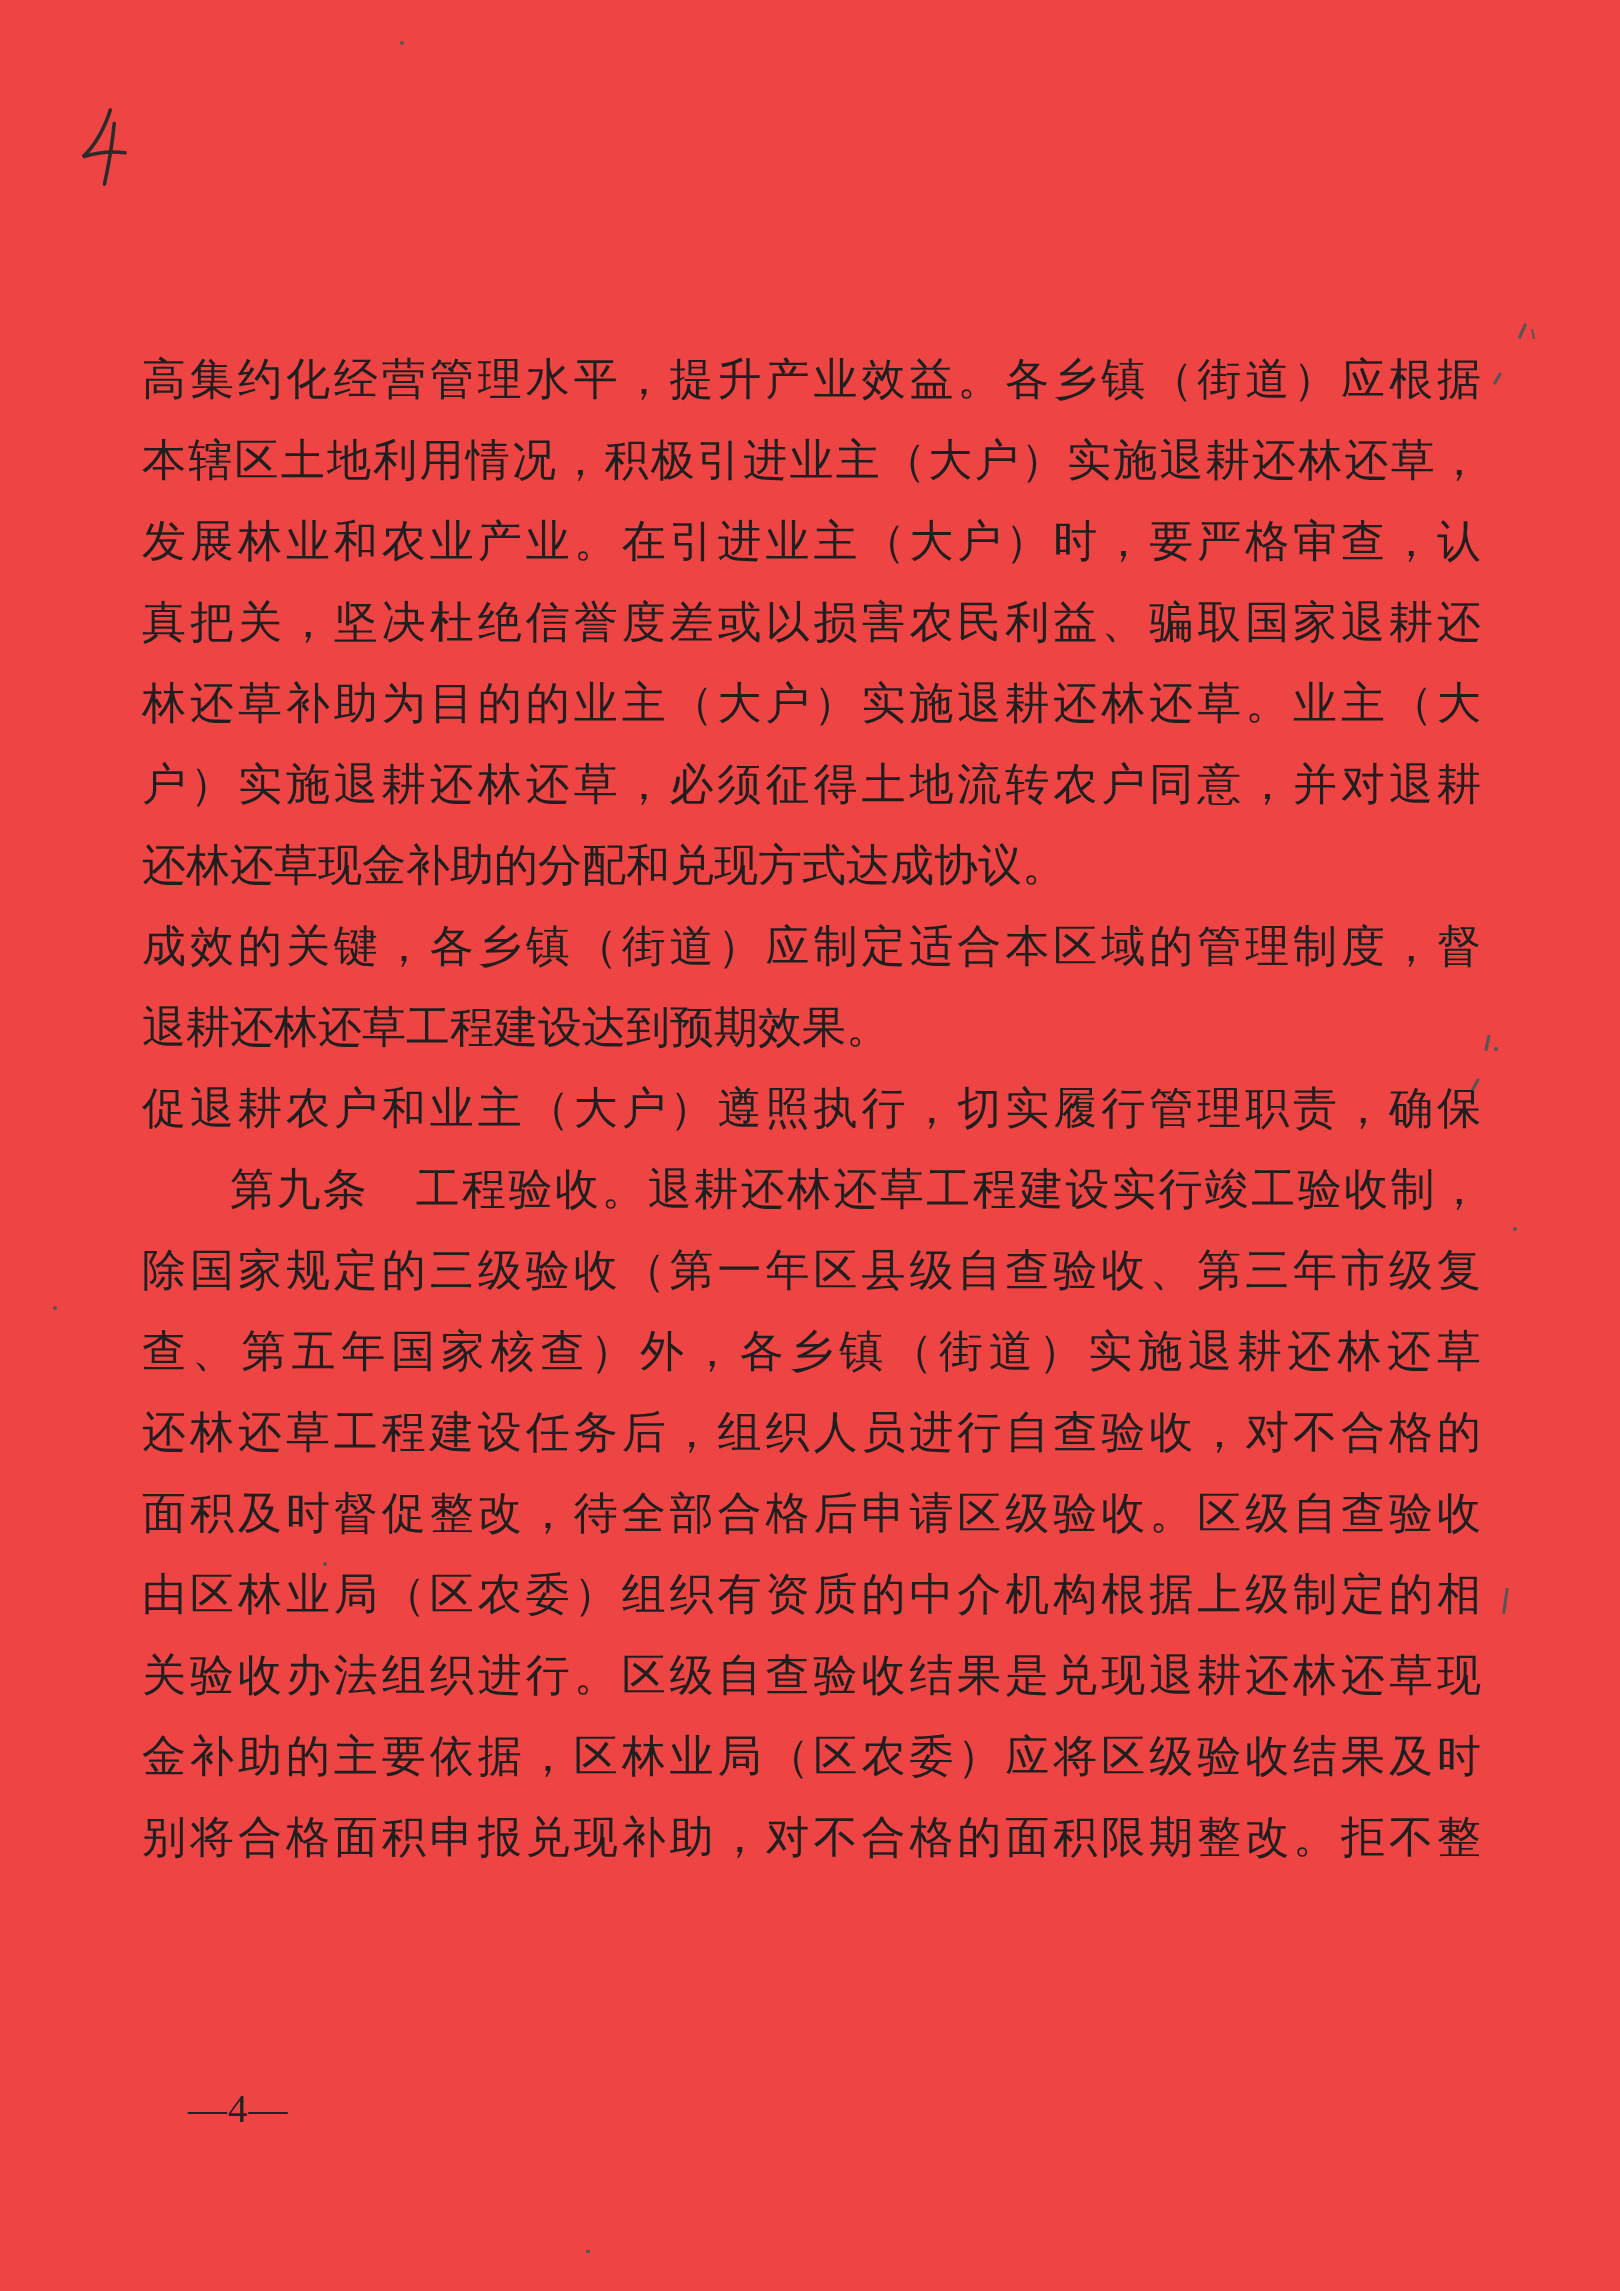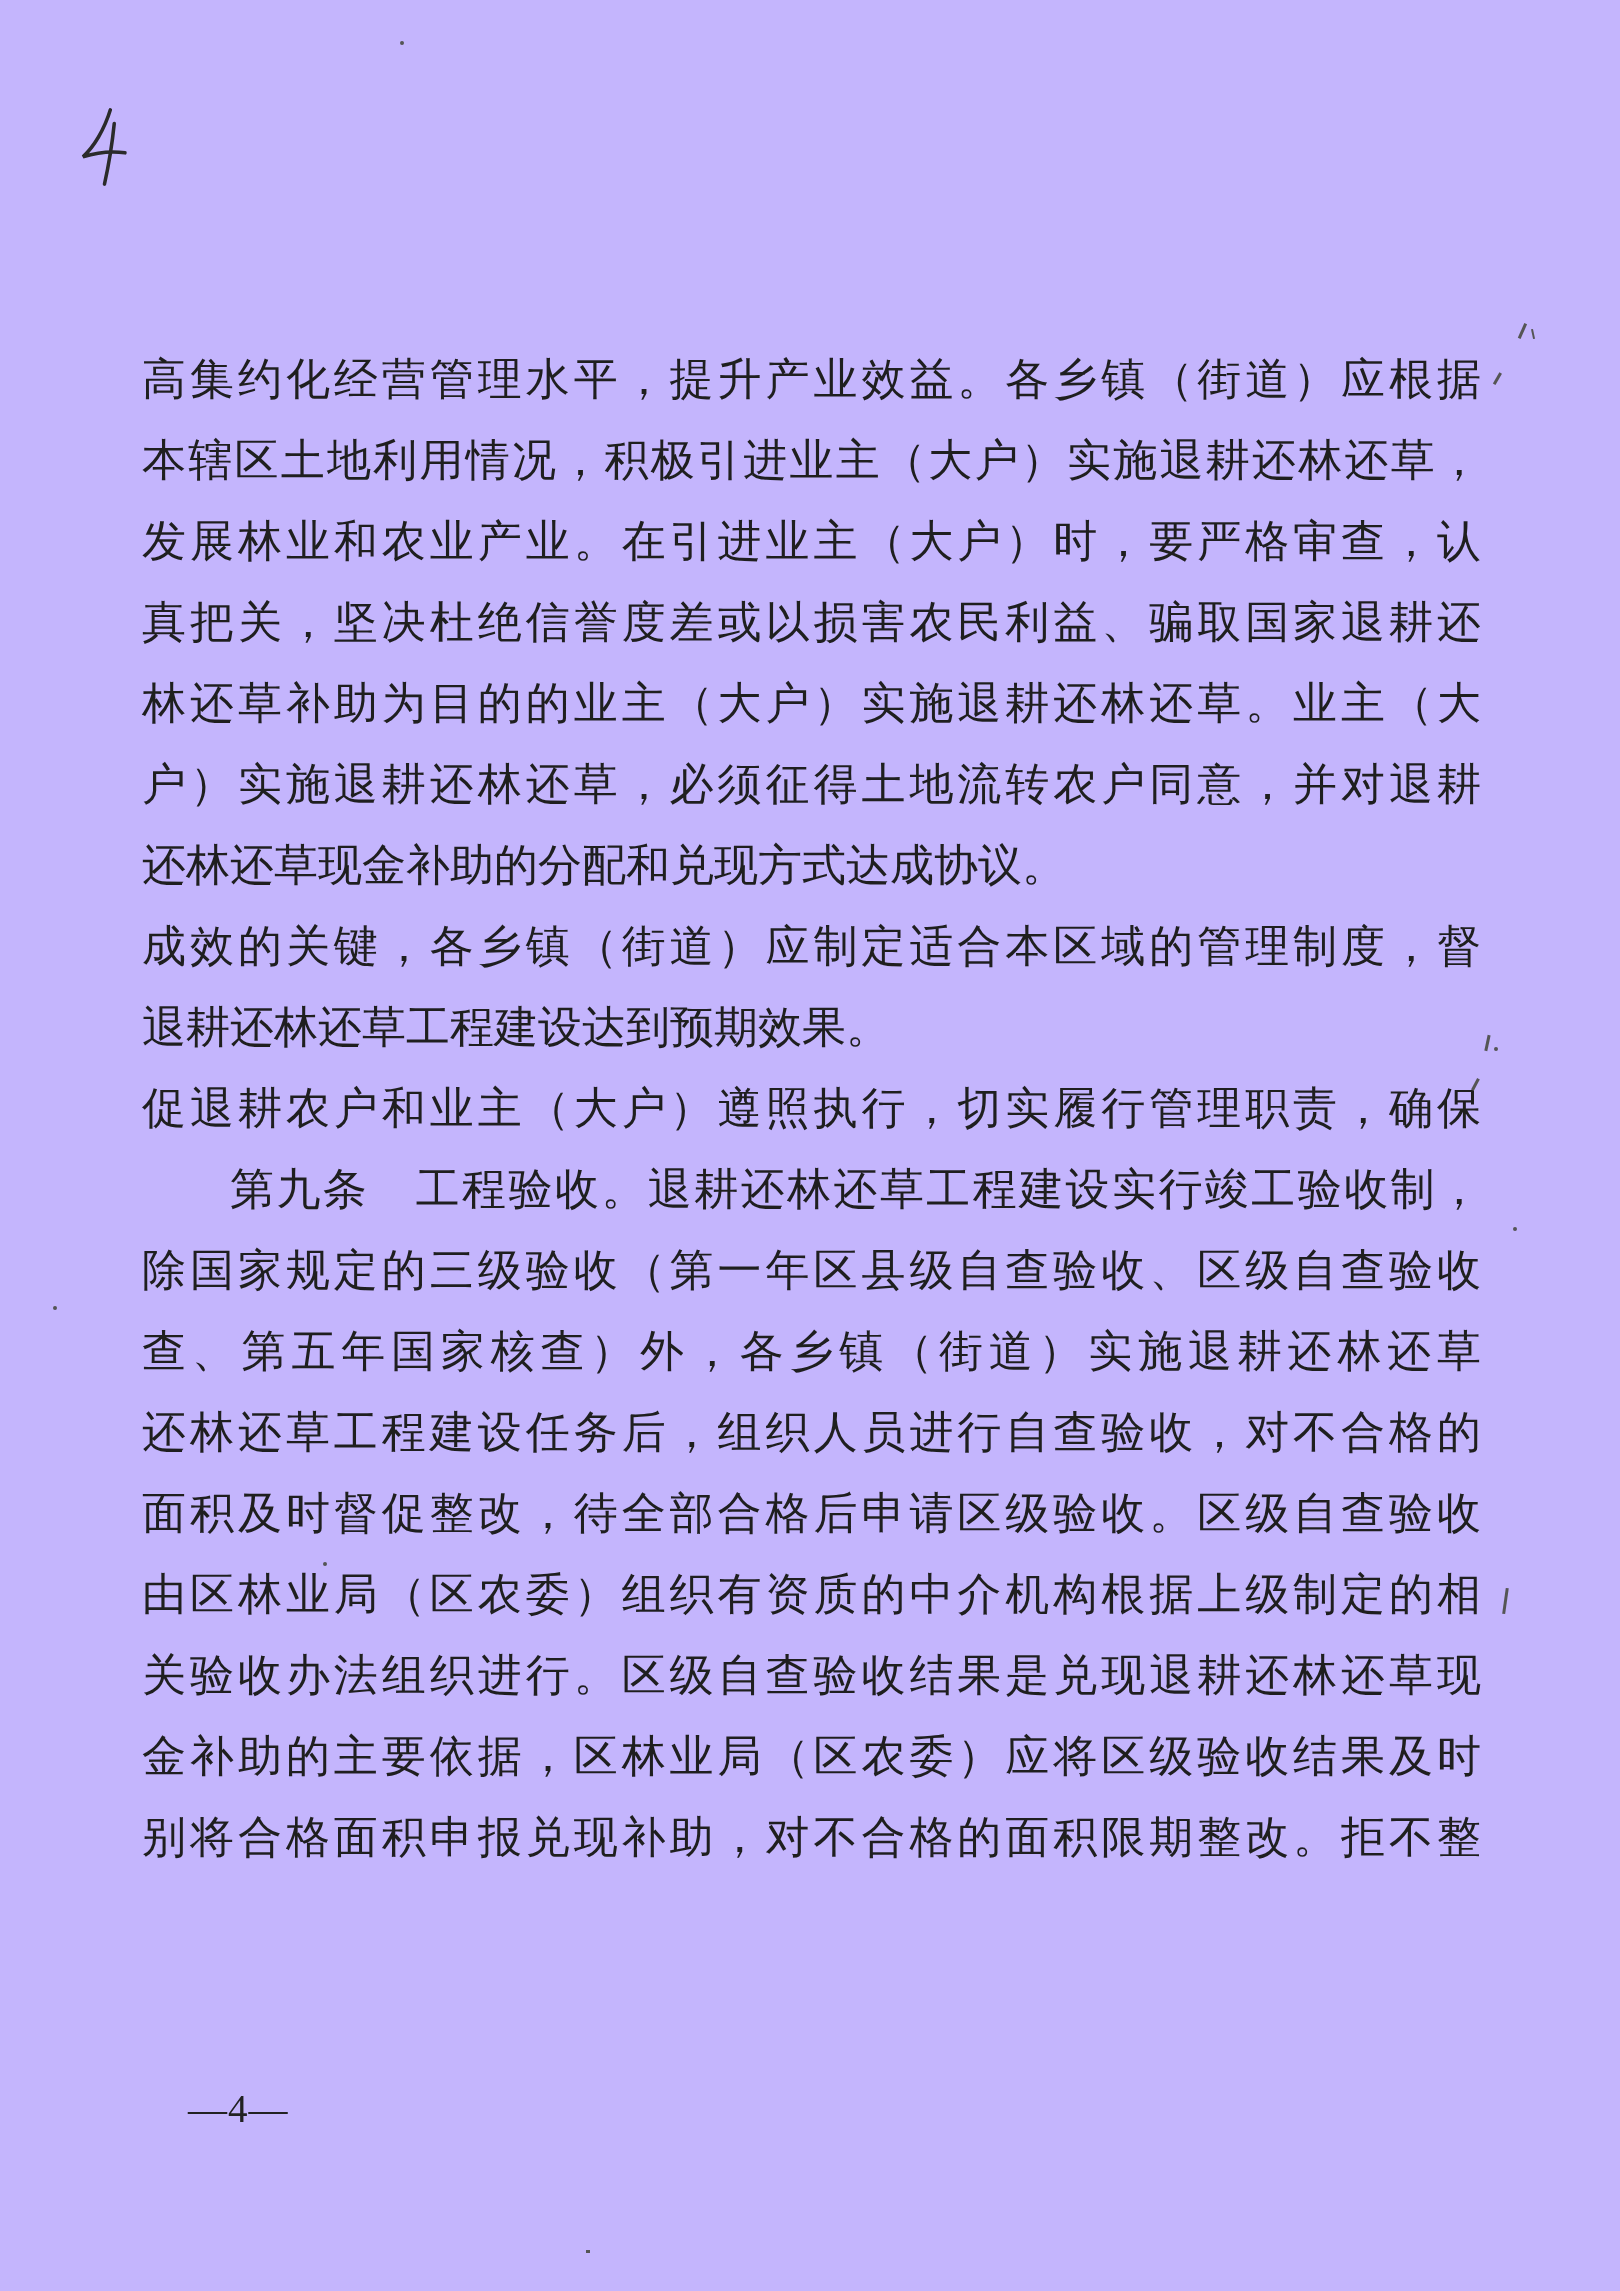--- a/index.html
+++ b/index.html
@@ -1,21 +1,21 @@
 <!DOCTYPE html>
 <html><head>
 <meta charset="utf-8">
 <style>
   html,body{margin:0;padding:0;background:#e8e8e8;}
   .page{
     position:relative;
     width:1620px;
     height:2292px;
     margin:0 auto;
-    background:#c4b5fd;
+    background:#ef4444;
     overflow:hidden;
     font-family:"Liberation Serif","DejaVu Serif",serif;
     color:#1f1f1f;
   }
   .doc-body{
     position:absolute;
     left:142px;
     top:339px;
     width:1339px;
   }
@@ -76,21 +76,21 @@
       <div class="line">本辖区土地利用情况，积极引进业主（大户）实施退耕还林还草，</div>
       <div class="line">发展林业和农业产业。在引进业主（大户）时，要严格审查，认</div>
       <div class="line">真把关，坚决杜绝信誉度差或以损害农民利益、骗取国家退耕还</div>
       <div class="line">林还草补助为目的的业主（大户）实施退耕还林还草。业主（大</div>
       <div class="line">户）实施退耕还林还草，必须征得土地流转农户同意，并对退耕</div>
       <div class="line short">还林还草现金补助的分配和兑现方式达成协议。</div>
       <div class="line">成效的关键，各乡镇（街道）应制定适合本区域的管理制度，督</div>
       <div class="line short">退耕还林还草工程建设达到预期效果。</div>
       <div class="line">促退耕农户和业主（大户）遵照执行，切实履行管理职责，确保</div>
       <div class="line indent">第九条　工程验收。退耕还林还草工程建设实行竣工验收制，</div>
-      <div class="line">除国家规定的三级验收（第一年区县级自查验收、区级自查验收</div>
+      <div class="line">除国家规定的三级验收（第一年区县级自查验收、第三年市级复</div>
       <div class="line">查、第五年国家核查）外，各乡镇（街道）实施退耕还林还草</div>
       <div class="line">还林还草工程建设任务后，组织人员进行自查验收，对不合格的</div>
       <div class="line">面积及时督促整改，待全部合格后申请区级验收。区级自查验收</div>
       <div class="line">由区林业局（区农委）组织有资质的中介机构根据上级制定的相</div>
       <div class="line">关验收办法组织进行。区级自查验收结果是兑现退耕还林还草现</div>
       <div class="line">金补助的主要依据，区林业局（区农委）应将区级验收结果及时</div>
       <div class="line">别将合格面积申报兑现补助，对不合格的面积限期整改。拒不整</div>
     </div>
 
   <div class="page-number">—4—</div>

